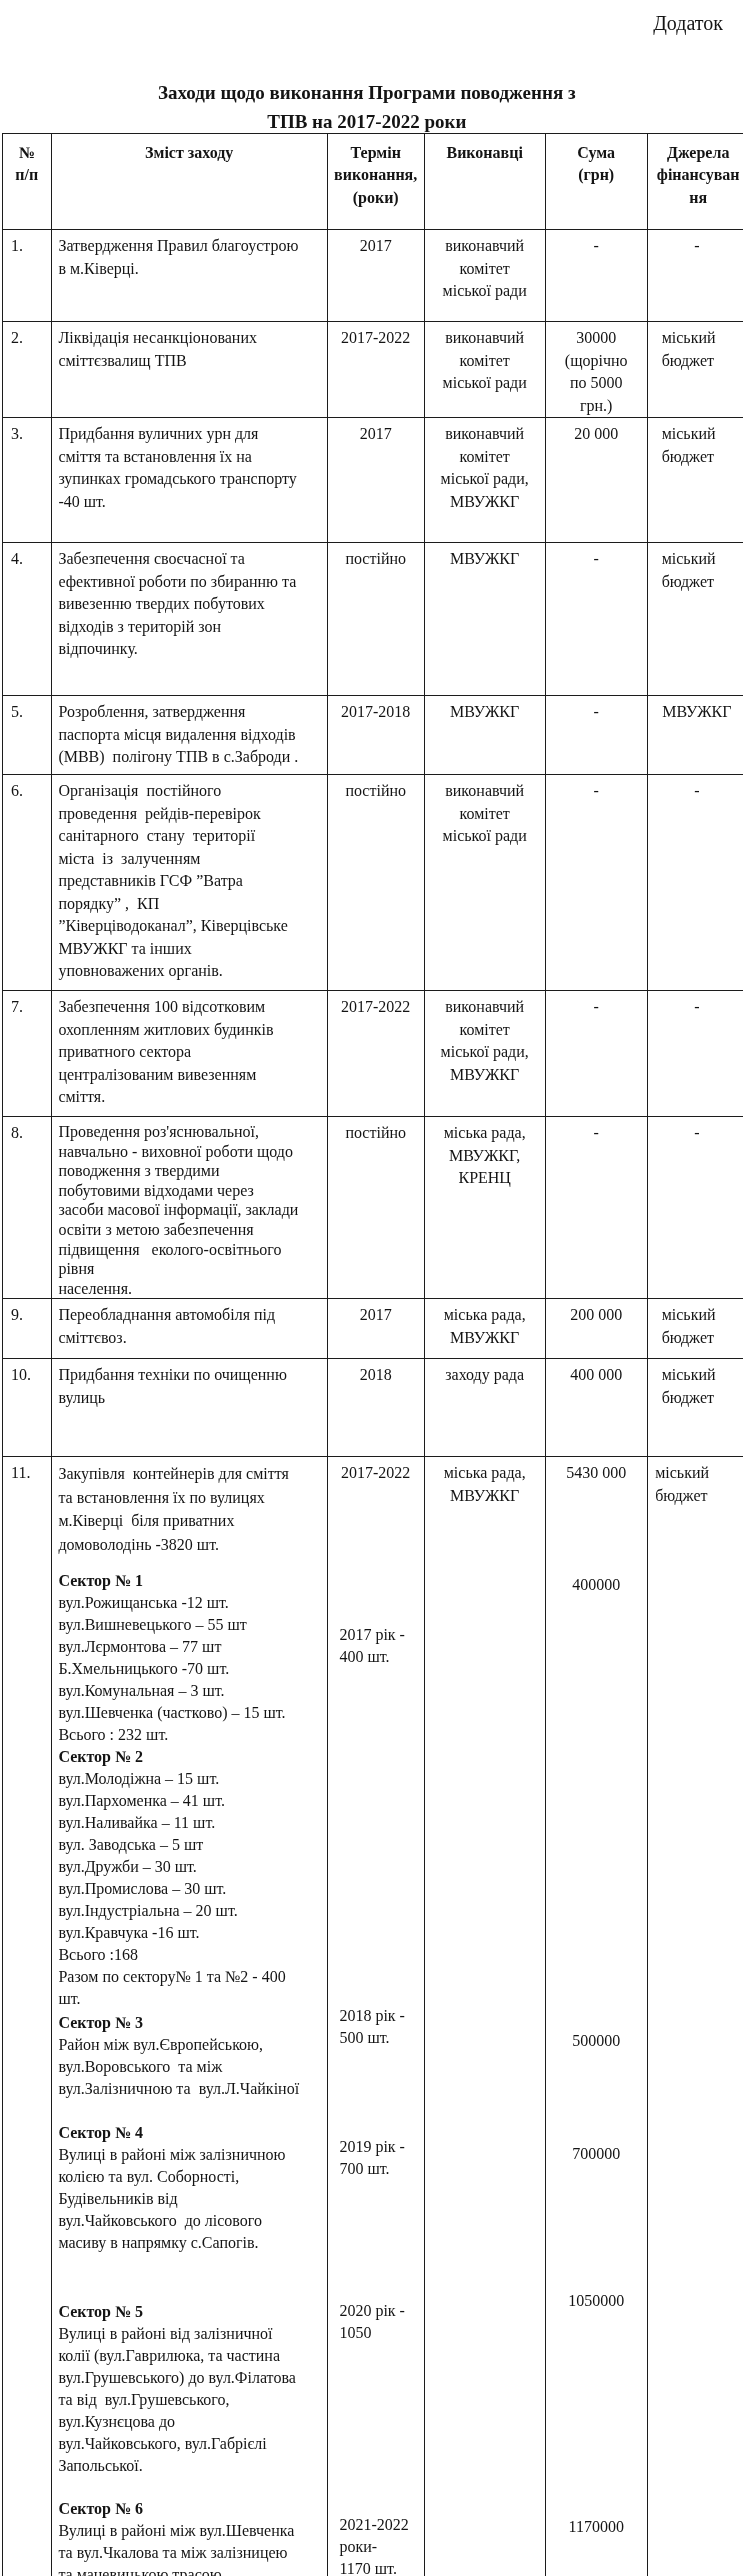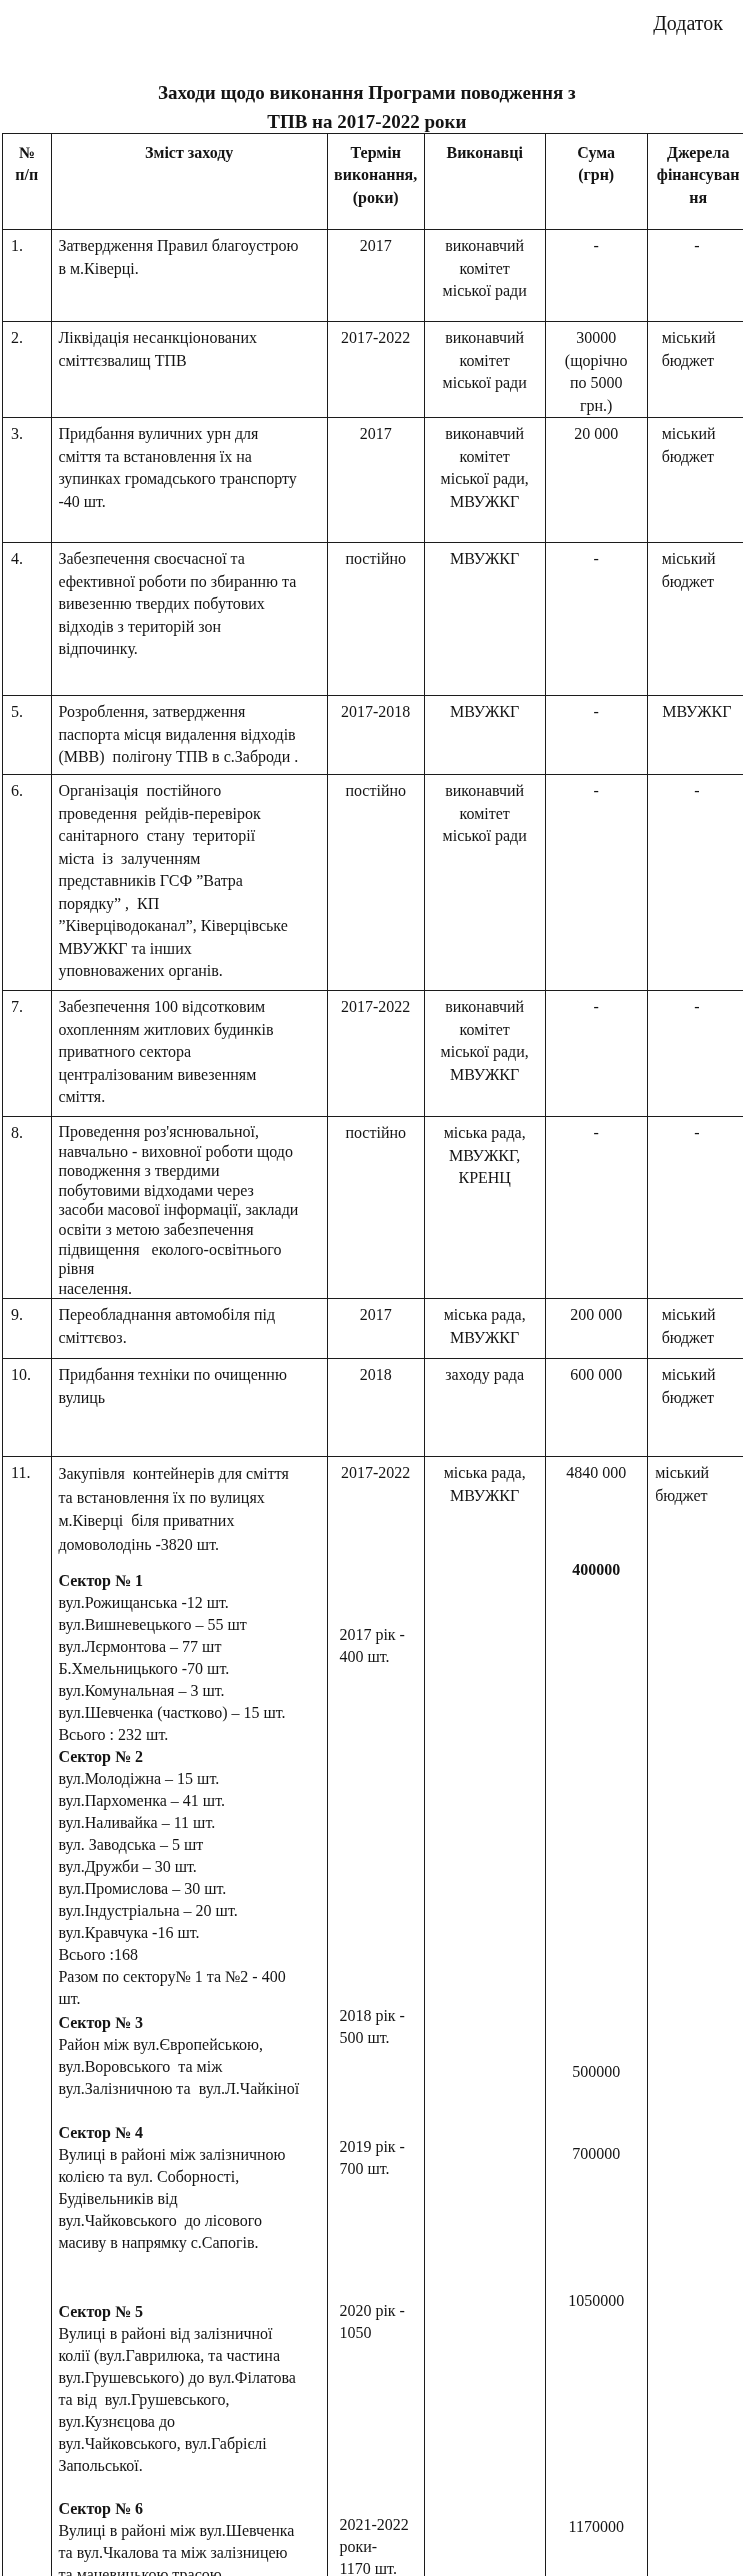--- a/index.html
+++ b/index.html
@@ -213,21 +213,21 @@
           <td class="c-sum">200 000</td>
           <td class="c-src">міський
 бюджет</td>
         </tr>
         <tr style="height: 98px;">
           <td class="c-num">10.</td>
           <td class="c-content">Придбання техніки по очищенню
 вулиць</td>
           <td class="c-term">2018</td>
           <td class="c-exec">заходу рада</td>
-          <td class="c-sum">600 000</td>
+          <td class="c-sum">400 000</td>
           <td class="c-src">міський
 бюджет</td>
         </tr>
         <tr style="height: 1128px;">
           <td class="c-num rel">11.</td>
           <td class="c-content rel"><div class="abs l intro" style="top: 5px;">Закупівля  контейнерів для сміття
 та встановлення їх по вулицях
 м.Ківерці  біля приватних
 домоволодінь -3820 шт.</div><div class="abs l sector" style="top: 113px;"><div class="sec-h">Сектор № 1</div><div>вул.Рожищанська -12 шт.
 вул.Вишневецького – 55 шт
@@ -262,21 +262,21 @@
 та маневицькою трасою.</div></div></td>
           <td class="c-term rel"><div class="abs c" style="top: 5px;">2017-2022</div><div class="abs sec-term" style="top: 119px; margin-top: 48px;">2017 рік -
 400 шт.</div><div class="abs sec-term" style="top: 548px;">2018 рік -
 500 шт.</div><div class="abs sec-term" style="top: 667px; margin-top: 12px;">2019 рік -
 700 шт.</div><div class="abs sec-term" style="top: 843px;">2020 рік -
 1050</div><div class="abs sec-term" style="top: 1057px;">2021-2022
 роки-
 1170 шт.</div></td>
           <td class="c-exec rel"><div class="abs c" style="top: 5px;">міська рада,
 МВУЖКГ</div></td>
-          <td class="c-sum rel"><div class="abs c" style="top: 5px;">4840 000</div><div class="abs c" style="top: 102px; font-weight: bold;">400000</div><div class="abs c" style="top: 573px; margin-top: 31px;">500000</div><div class="abs c" style="top: 686px;">700000</div><div class="abs c" style="top: 833px;">1050000</div><div class="abs c" style="top: 1059px;">1170000</div></td>
+          <td class="c-sum rel"><div class="abs c" style="top: 5px;">5430 000</div><div class="abs c" style="top: 117px;">400000</div><div class="abs c" style="top: 573px;">500000</div><div class="abs c" style="top: 686px;">700000</div><div class="abs c" style="top: 833px;">1050000</div><div class="abs c" style="top: 1059px;">1170000</div></td>
           <td class="c-src rel"><div class="abs" style="top: 5px; left: 7.5px;">міський
 бюджет</div></td>
         </tr>
       </tbody>
   </table>
 
 </div>
 
 
 </body></html>

